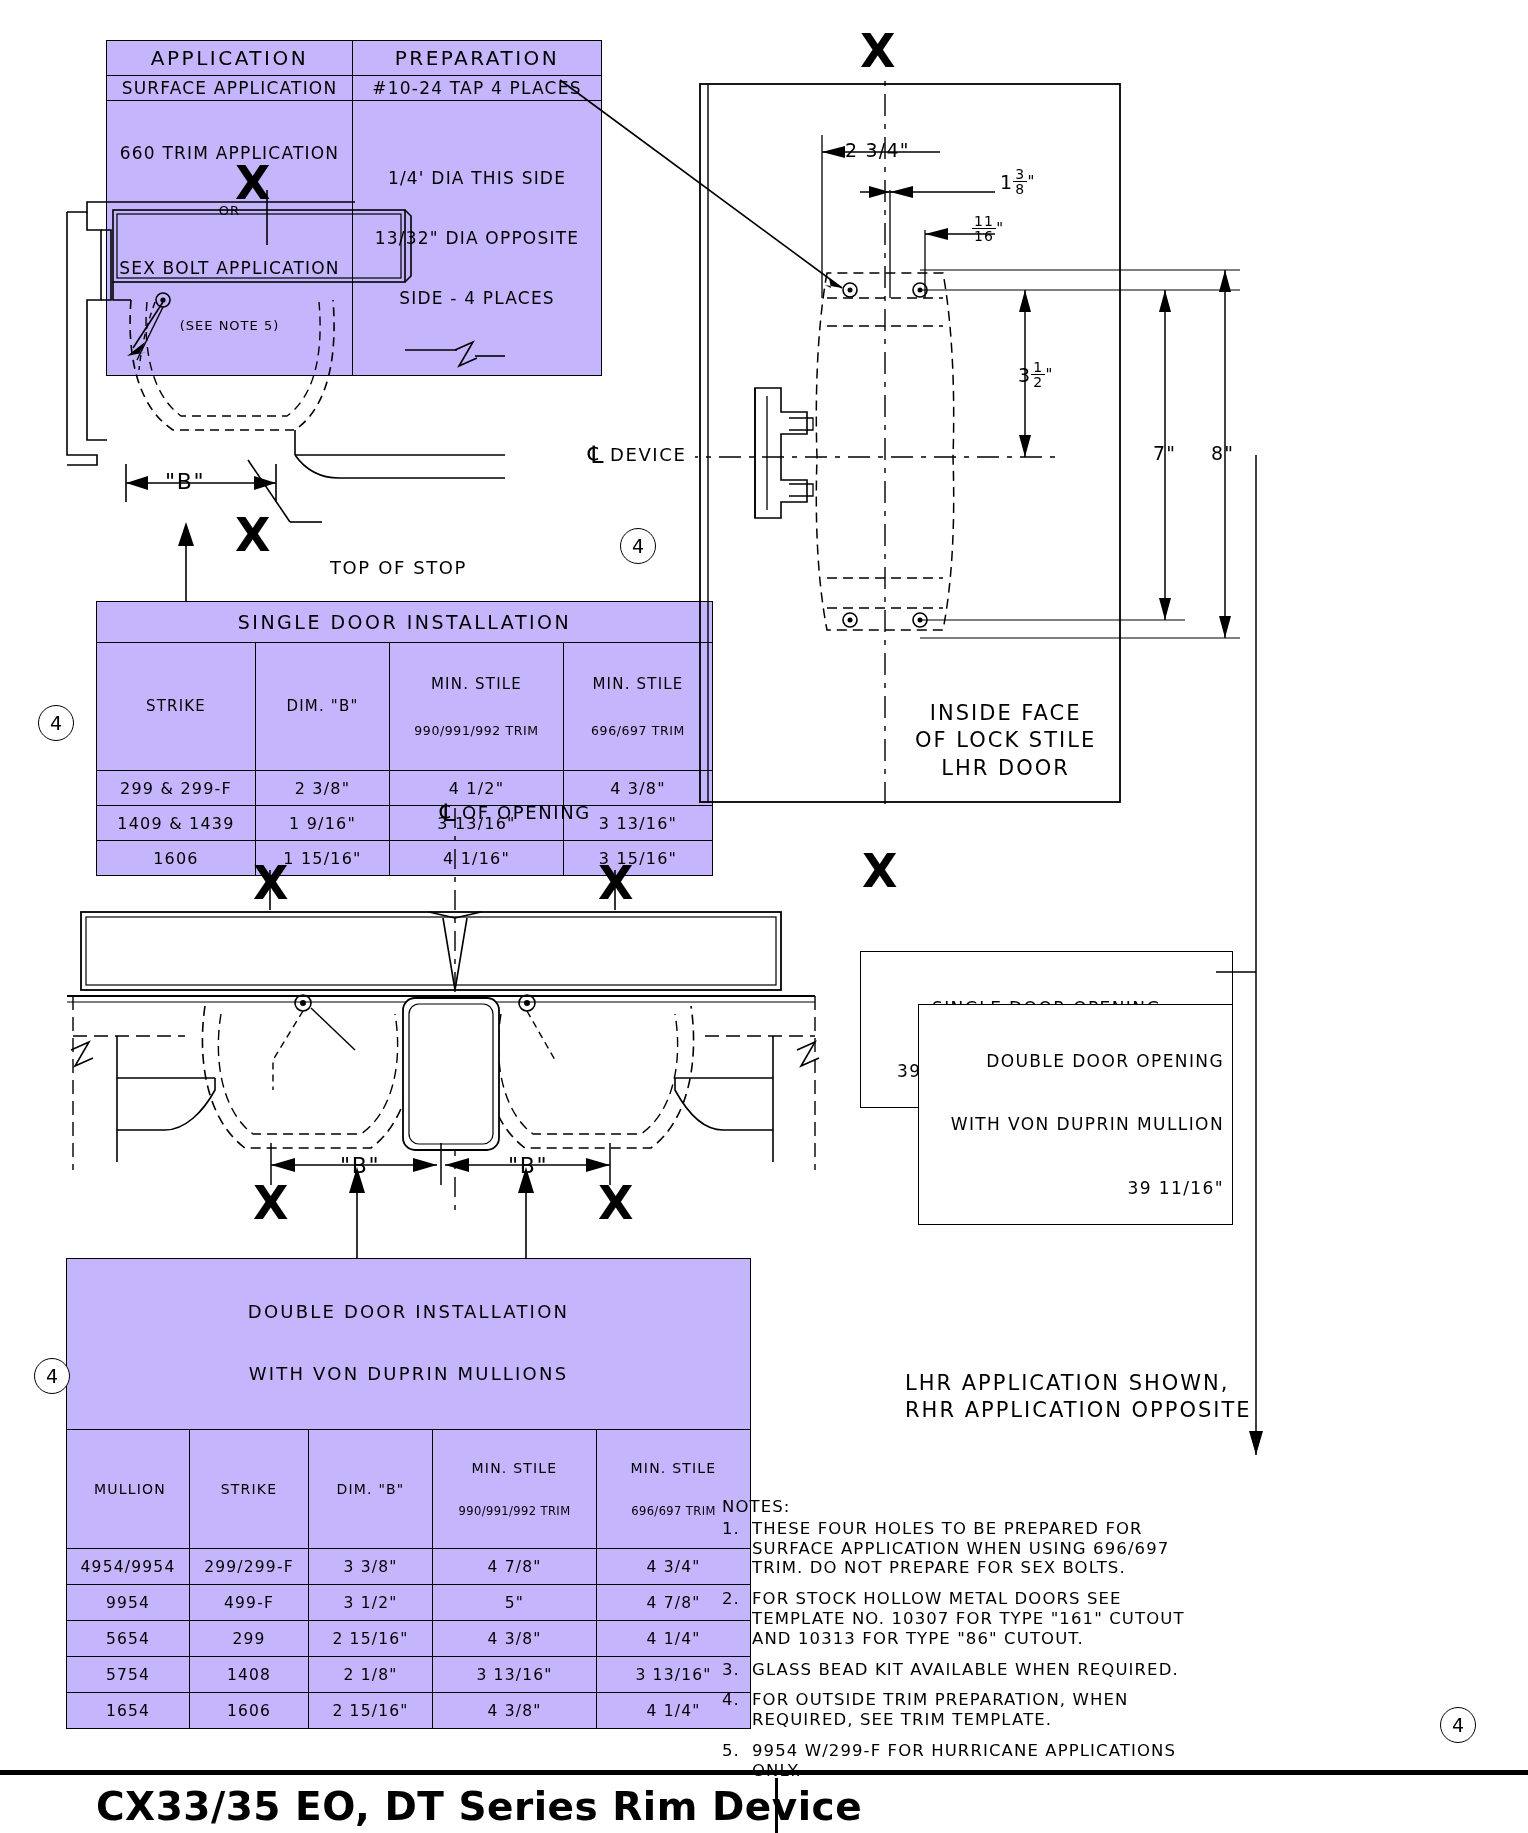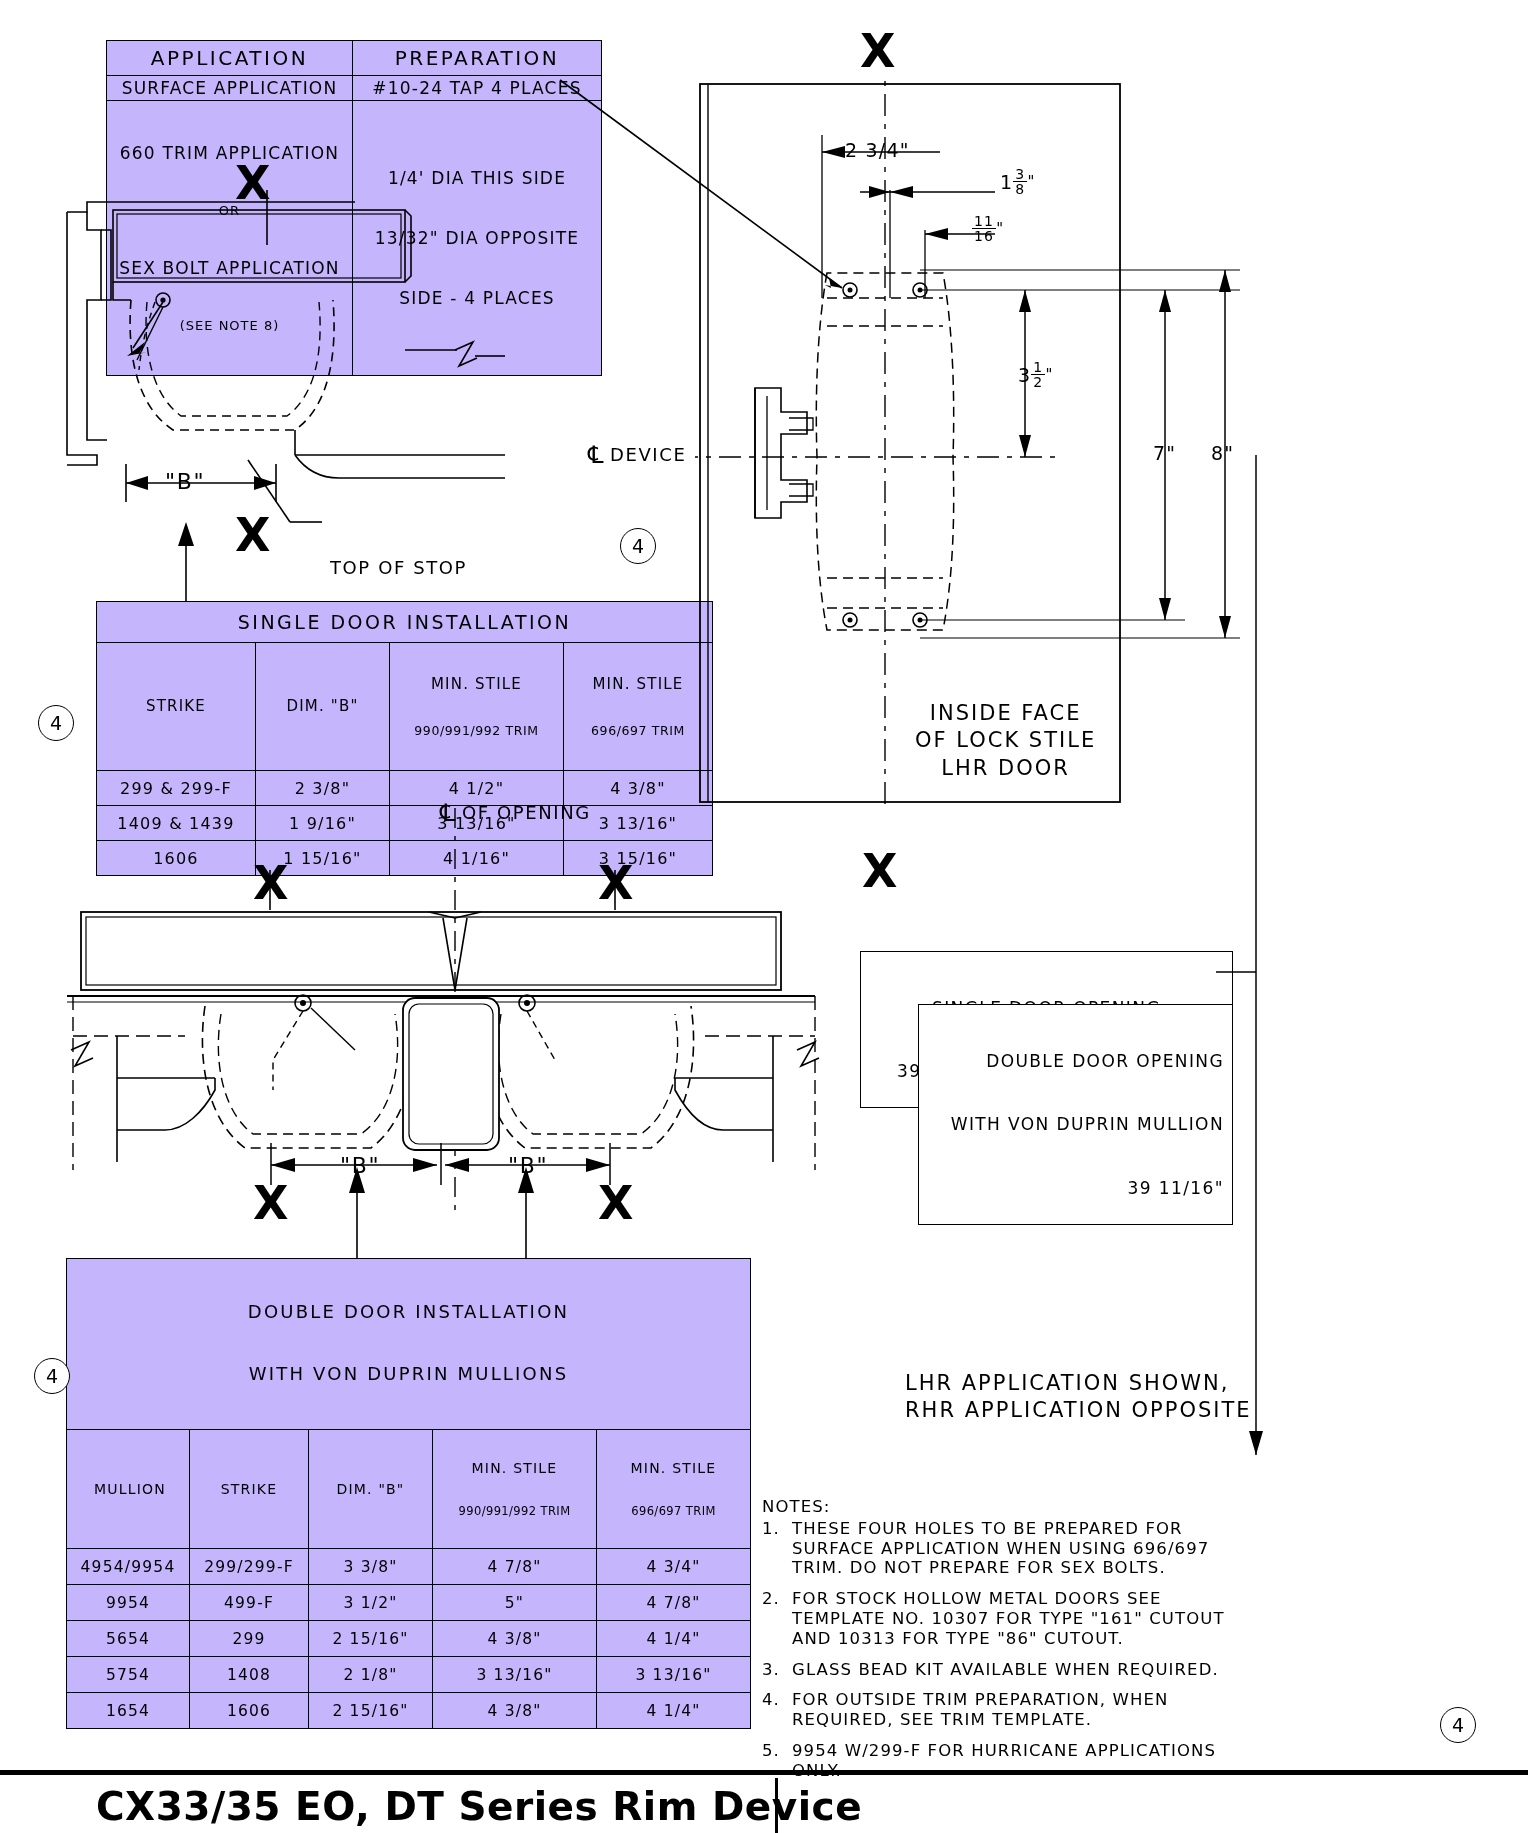--- a/index.html
+++ b/index.html
@@ -45,21 +45,21 @@
            font-size:17px;letter-spacing:1.4px;line-height:1.25;white-space:pre;padding:3px 8px;}
   
   .balloon{
     width:34px;height:34px;border:1.8px solid #000;border-radius:50%;
     display:flex;align-items:center;justify-content:center;
     font-size:19px;background:#fff;
   }
   
   .bigx{font-size:46px;font-weight:bold;font-family:"DejaVu Sans", sans-serif;line-height:1;}
   
-  #notes{left:722px;top:1497px;width:560px;font-size:16.5px;letter-spacing:1.1px;line-height:1.2;margin-left:40px;}
+  #notes{left:722px;top:1497px;width:560px;font-size:16.5px;letter-spacing:1.1px;line-height:1.2;}
   #notes .nhead{margin-bottom:2px;}
   #notes .nrow{display:flex;margin-bottom:11px;}
   #notes .nnum{width:30px;flex:0 0 30px;}
   #notes .nbody{flex:1;white-space:pre-line;}
   
   .lbl{font-size:18px;letter-spacing:1.6px;line-height:1.25;white-space:pre;}
   .lbl-lg{font-size:21px;letter-spacing:2px;line-height:1.3;}
   
   .frac{display:inline-flex;flex-direction:column;align-items:center;vertical-align:-6px;line-height:1;}
   .frac .num{font-size:14px;border-bottom:1.3px solid #000;padding:0 2px;}
@@ -82,21 +82,21 @@
   </tr>
   <tr>
     <td class="c1">SURFACE APPLICATION</td>
     <td class="c2">#10-24 TAP 4 PLACES</td>
   </tr>
   <tr>
     <td class="c1">
       <div>660 TRIM APPLICATION</div>
       <div class="small">OR</div>
       <div>SEX BOLT APPLICATION</div>
-      <div class="small">(SEE NOTE 8)</div>
+      <div class="small">(SEE NOTE 5)</div>
     </td>
     <td class="c2">
       <div>1/4' DIA THIS SIDE</div>
       <div>13/32" DIA OPPOSITE</div>
       <div>SIDE - 4 PLACES</div>
     </td>
   </tr>
 </tbody>
   </table>
 

